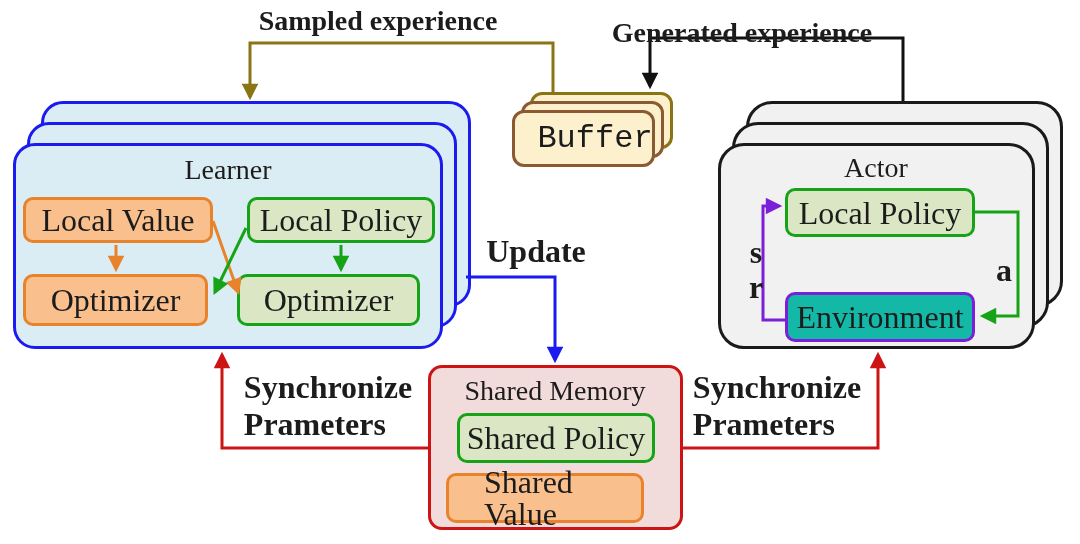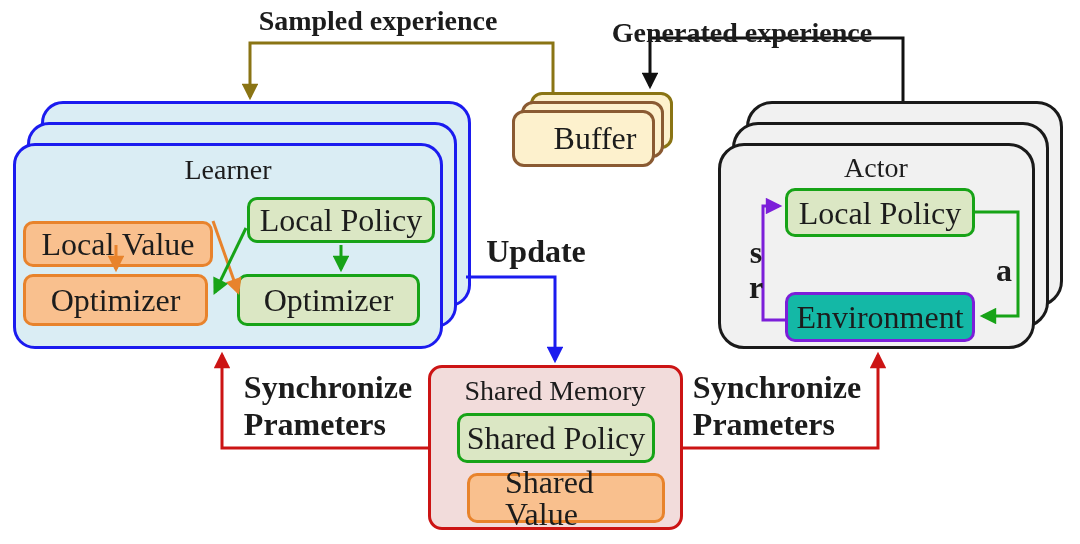--- a/index.html
+++ b/index.html
@@ -21,21 +21,21 @@
   .node.orange{border-color:#e8832c;background:#f9c08e;}
   .node.green{border-color:#17a317;background:#dbe7c4;}
   .node.purple{border-color:#7c1fd9;background:#14b8a6;}
   
   .lbl{position:absolute;transform:translate(-50%,-50%);white-space:nowrap;
     font-size:32px;line-height:1.15;text-align:left;z-index:4;font-weight:bold;}
   .lbl.small{font-size:28px;}
   .lbl.twoline{line-height:37px;}
   .title{position:absolute;transform:translate(-50%,-50%);white-space:nowrap;font-size:28px;z-index:2;}
   .buffer-label{position:absolute;left:512px;top:110px;width:166px;height:57px;
-    display:flex;align-items:center;justify-content:center;font-size:32px;z-index:2;}
+    display:flex;align-items:center;justify-content:center;font-size:32px;z-index:2;font-family:Liberation Mono, monospace;}
   svg.arrows{position:absolute;left:0;top:0;z-index:3;pointer-events:none;}
 </style>
 </head>
 <body>
 
 <div class="canvas">
 
   <div class="stack learner" style="left:41px;top:101px;"></div>
   <div class="stack learner" style="left:27px;top:122px;"></div>
   <div class="stack learner" style="left:13px;top:143px;"></div>
@@ -48,30 +48,30 @@
   <div class="stack buffer" style="left:521px;top:101px;"></div>
   <div class="stack buffer" style="left:512px;top:110px;"></div>
 
   <div class="sharedmem"></div>
 
   <div class="title" style="left:228px;top:170px;">Learner</div>
   <div class="title" style="left:876px;top:168px;">Actor</div>
   <div class="buffer-label">Buffer</div>
   <div class="title" style="left:555px;top:391px;">Shared Memory</div>
 
-  <div class="node orange" style="left:23px;top:197px;width:190px;height:46px;margin-top:24px;">Local Value</div>
+  <div class="node orange" style="left:23px;top:197px;width:190px;height:46px;">Local Value</div>
   <div class="node green" style="left:247px;top:197px;width:188px;height:46px;">Local Policy</div>
   <div class="node orange" style="left:23px;top:274px;width:185px;height:52px;">Optimizer</div>
   <div class="node green" style="left:237px;top:274px;width:183px;height:52px;">Optimizer</div>
 
   <div class="node green" style="left:785px;top:188px;width:190px;height:49px;">Local Policy</div>
   <div class="node purple" style="left:785px;top:292px;width:190px;height:50px;">Environment</div>
 
   <div class="node green" style="left:457px;top:413px;width:198px;height:50px;">Shared Policy</div>
-  <div class="node orange" style="left:467px;top:473px;width:198px;height:50px;padding-left:35px;">Shared Value</div>
+  <div class="node orange" style="left:446px;top:473px;width:198px;height:50px;padding-left:35px;">Shared Value</div>
 
   <svg class="arrows" width="1080" height="544" viewBox="0 0 1080 544">
     <defs>
       <marker id="m-olive" viewBox="0 0 10 10" refX="8" refY="5" markerWidth="6" markerHeight="5.5" orient="auto">
         <path d="M0 0 L10 5 L0 10 Z" fill="#8a7414"></path>
       </marker>
       <marker id="m-black" viewBox="0 0 10 10" refX="8" refY="5" markerWidth="6" markerHeight="5.5" orient="auto">
         <path d="M0 0 L10 5 L0 10 Z" fill="#111111"></path>
       </marker>
       <marker id="m-blue" viewBox="0 0 10 10" refX="8" refY="5" markerWidth="6" markerHeight="5.5" orient="auto">

